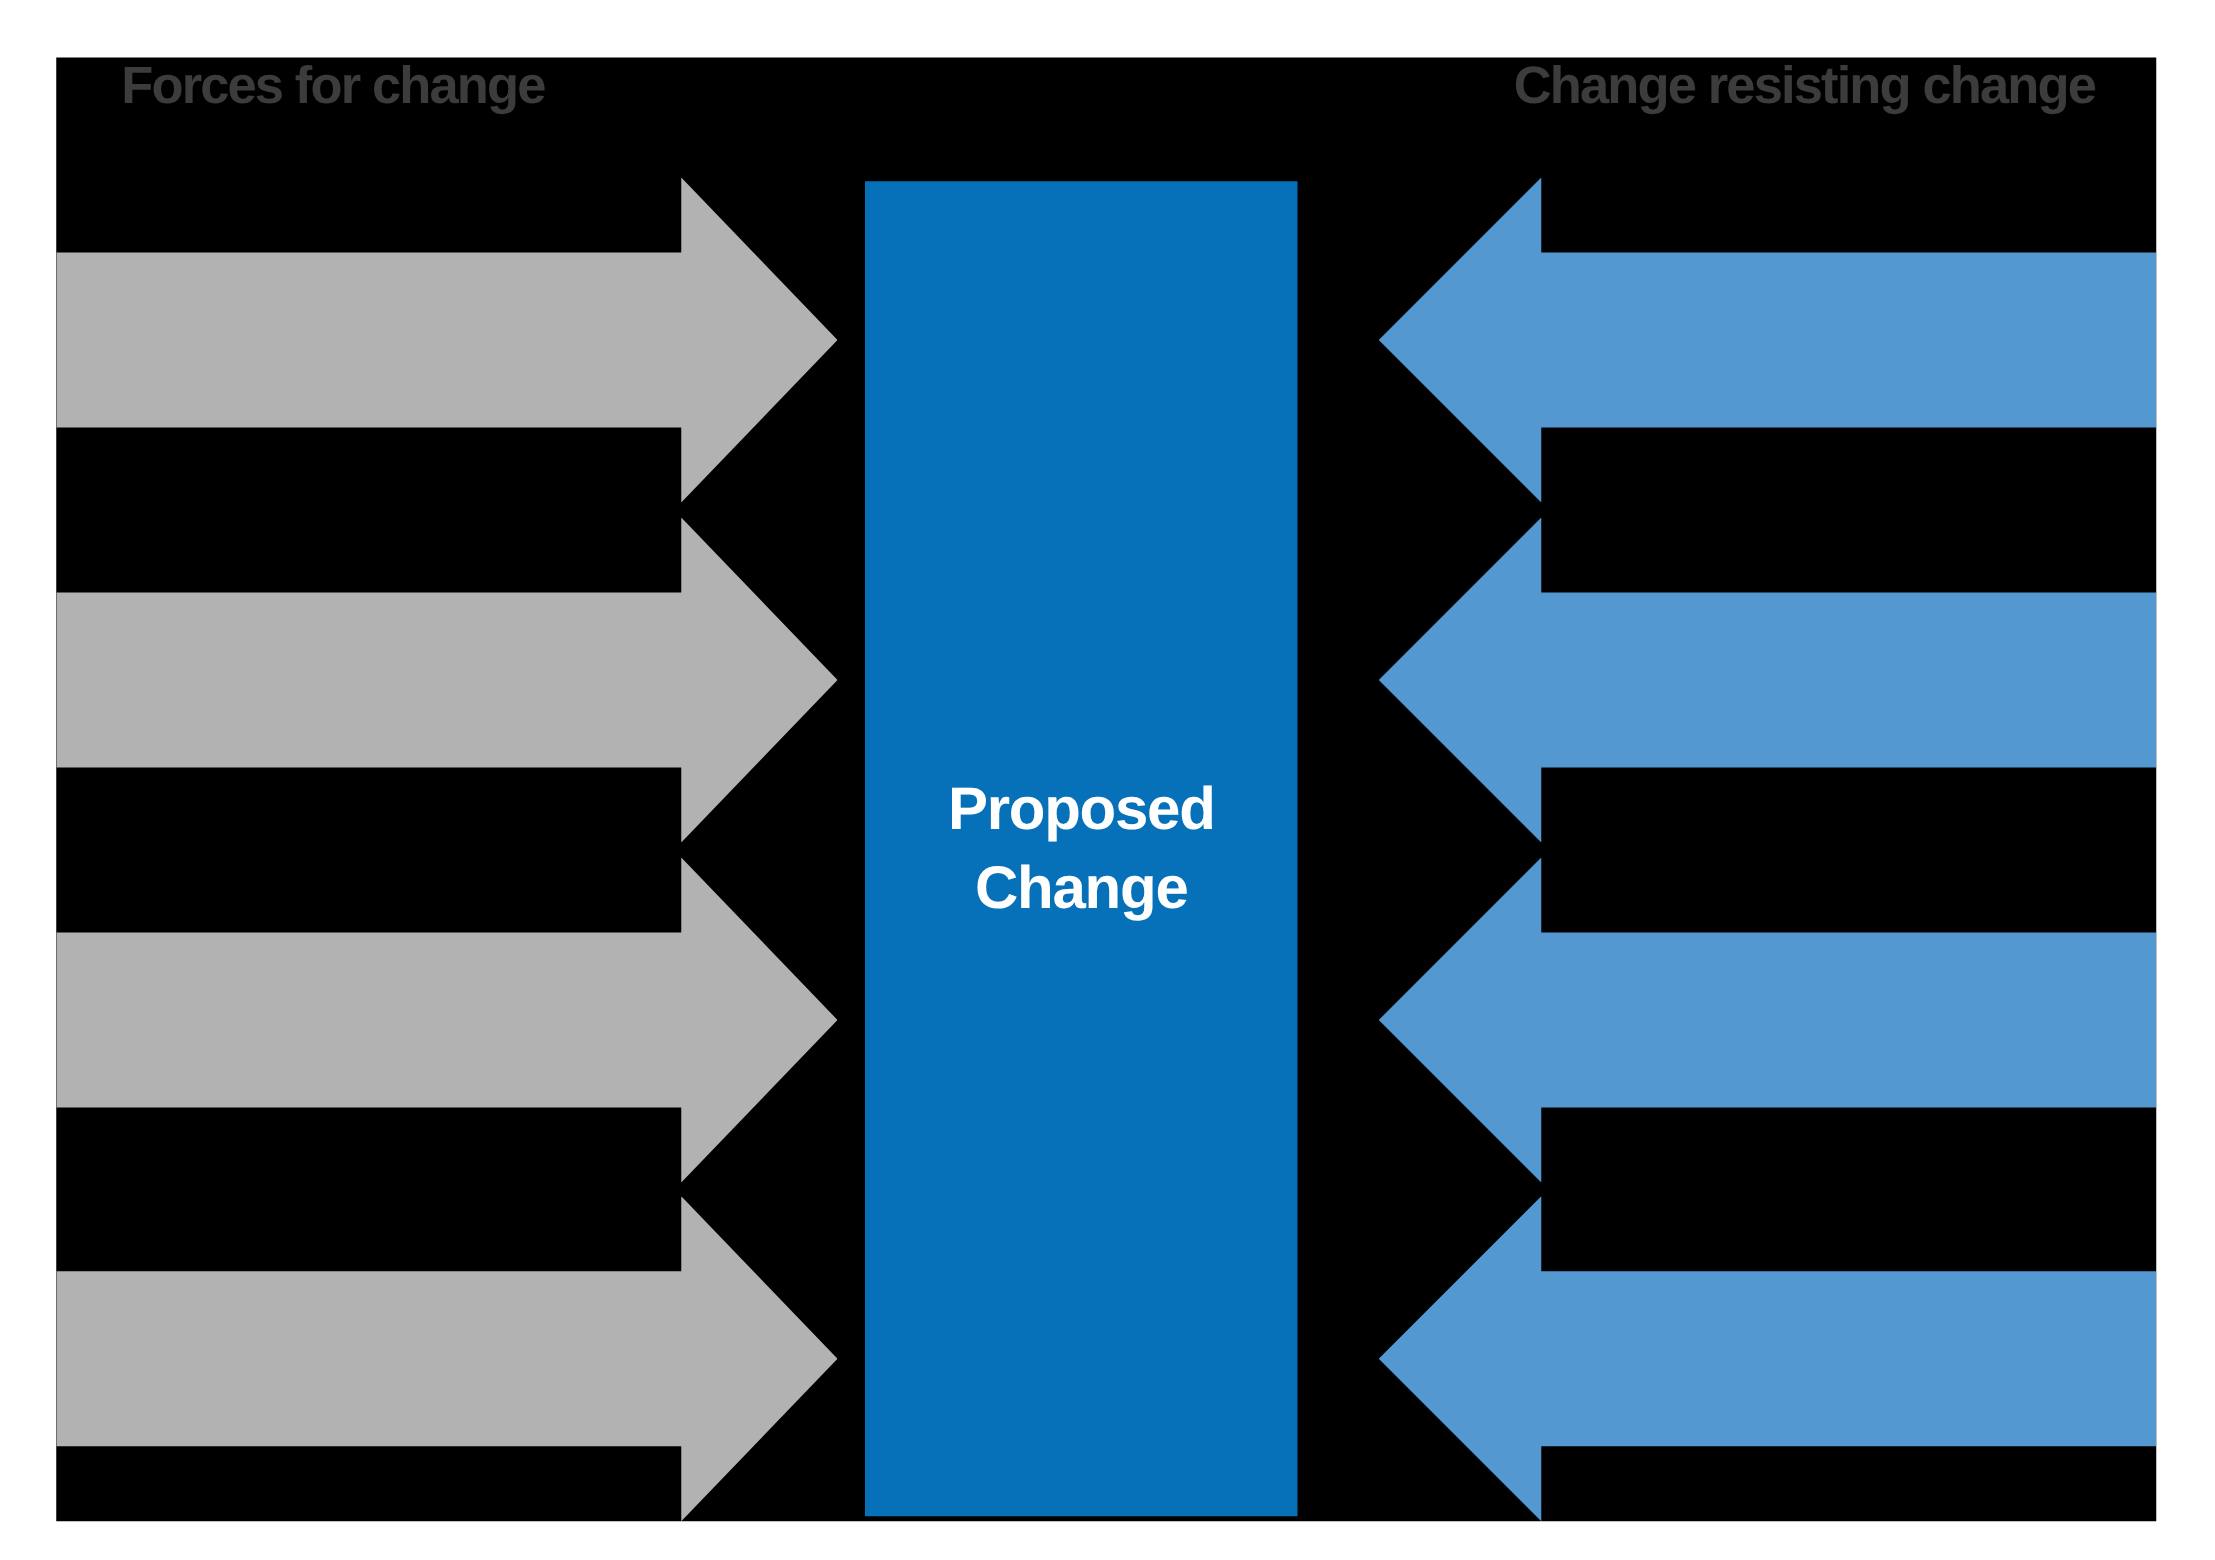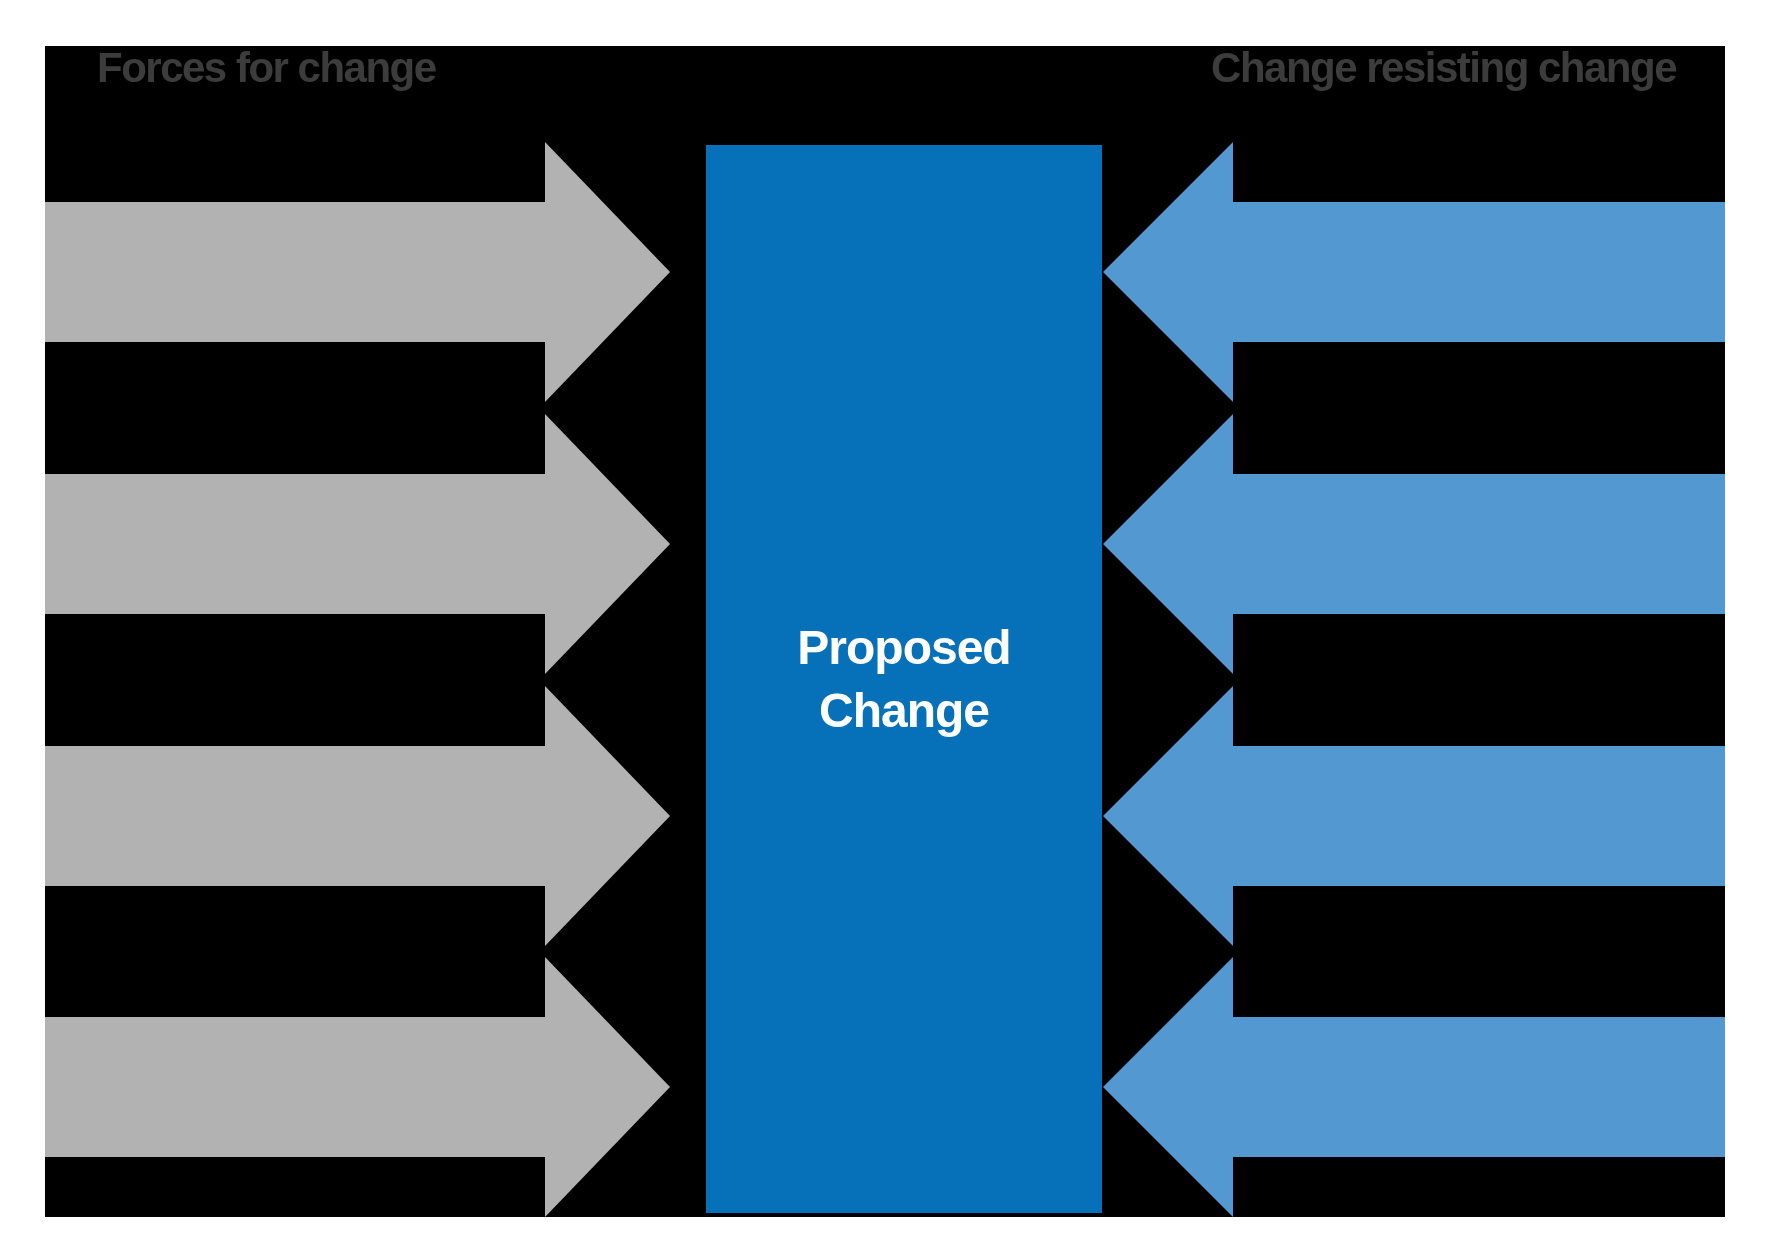--- a/index.html
+++ b/index.html
@@ -34,27 +34,26 @@
     color: var(--header-text, #3c3c3c);
     white-space: nowrap;
   }
   .col-header.left  { left: 52px; }
   .col-header.right { right: 49px; }
 
   .center-box {
     position: absolute;
     left: 647px;
     top: 99px;
-    width: 396px;
+    width: 346px;
     height: 1068px;
     background: var(--box-bg, #0670b8);
     display: flex;
     align-items: center;
     justify-content: center;
-    margin-left: 14px;
   }
   .center-box .label {
     color: var(--box-text, #ffffff);
     font-size: 48px;
     line-height: 1.32;
     font-weight: bold;
     letter-spacing: -1px;
     text-align: center;
     white-space: pre-line;
   }

